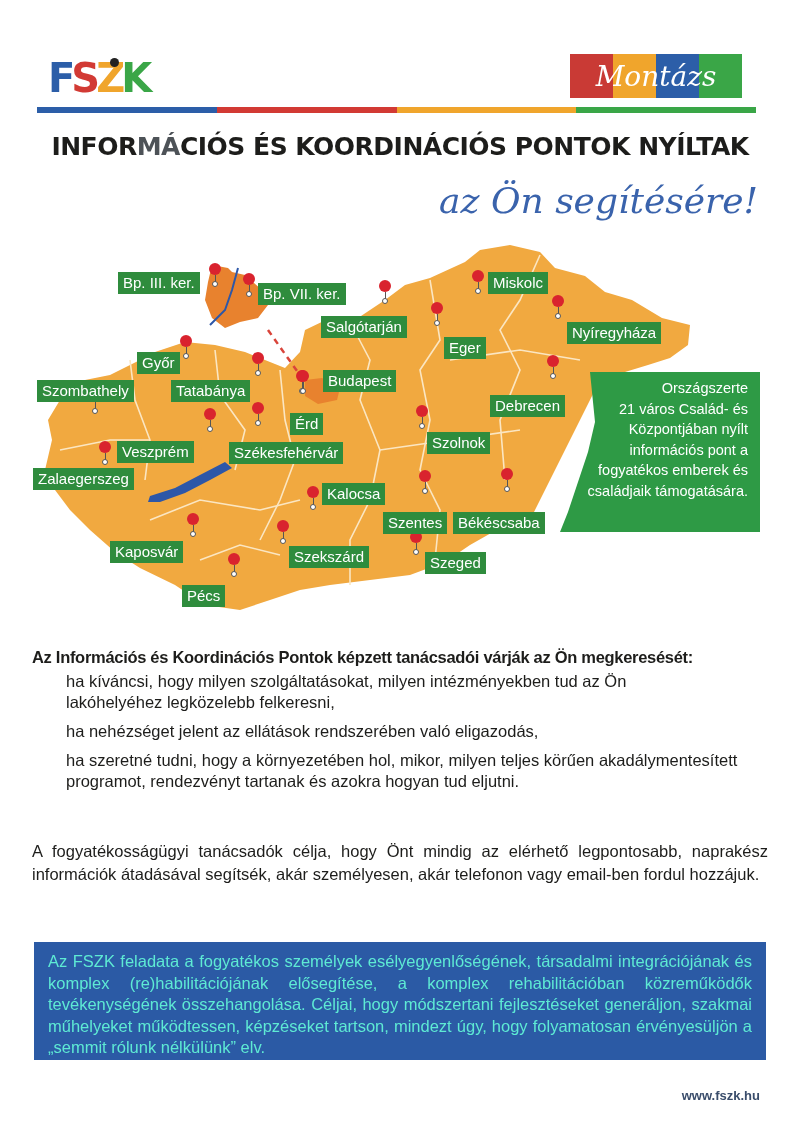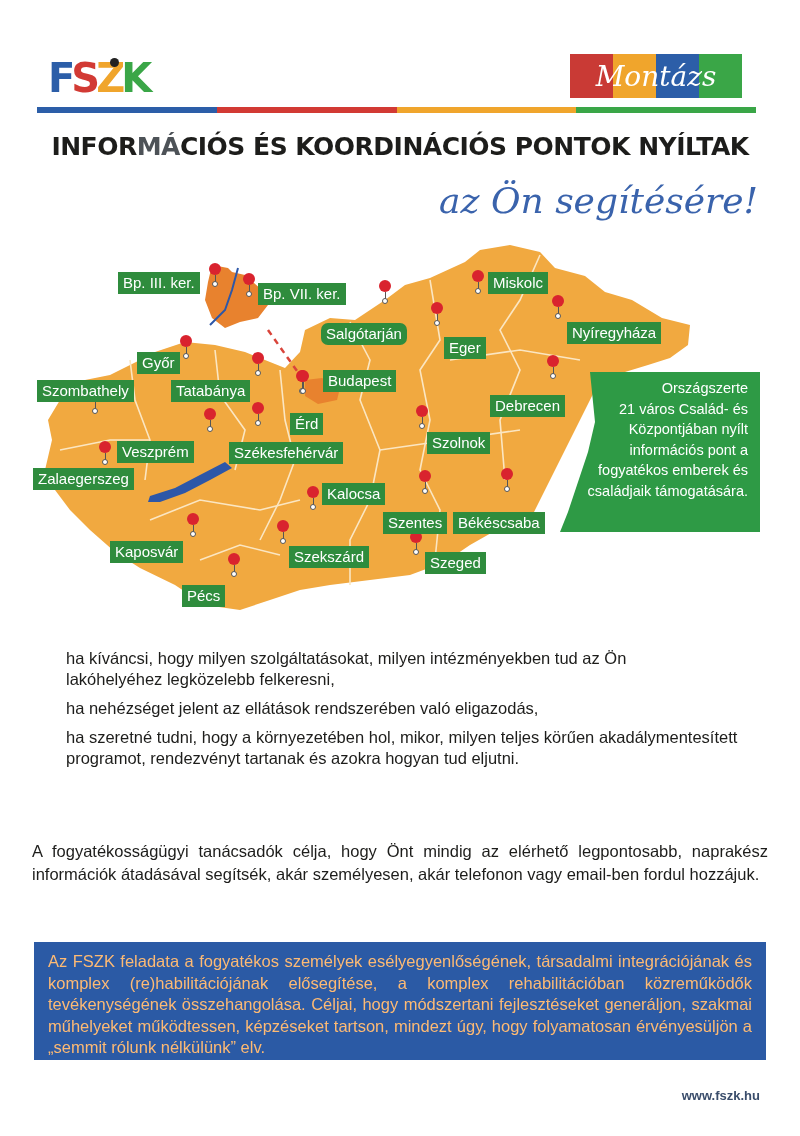--- a/index.html
+++ b/index.html
@@ -18,21 +18,21 @@
   .subtitle { position:absolute; right:42px; top:180px; font-family:"DejaVu Serif", serif; font-style:italic; font-size:36px; color:#3a63ac; }
   .map { position:absolute; left:0; top:230px; width:800px; height:400px; }
   .lbl { position:absolute; background:#2f8c3d; color:#fff; font-size:15px; padding:2px 5px; white-space:nowrap; line-height:18px; }
   .infobox { position:absolute; left:560px; top:372px; width:200px; height:160px; }
   .infobox .text { position:absolute; right:12px; top:6px; width:190px; text-align:right; color:#fff; font-size:14.5px; line-height:20.5px; }
   .section { position:absolute; left:32px; top:648px; width:740px; }
   .lead { font-weight:bold; font-size:16.5px; letter-spacing:-0.3px; margin-bottom:4px; }
   .item { margin-left:34px; font-size:16.5px; line-height:21px; margin-bottom:8px; }
   .para { position:absolute; left:32px; top:840px; width:736px; font-size:16.5px; line-height:22.5px; text-align:justify; }
   .bluebox { position:absolute; left:34px; top:942px; width:732px; height:118px; background:#2b5aa5; }
-  .bluebox p { margin:0; padding:9px 14px 0 14px; color:#fdba74; font-size:16.5px; line-height:21.5px; text-align:justify; }
+  .bluebox p { margin:0; padding:9px 14px 0 14px; color:#5eead4; font-size:16.5px; line-height:21.5px; text-align:justify; }
   .web { position:absolute; right:40px; top:1088px; font-weight:bold; font-size:13px; color:#3a4d6b; }
 </style>
 </head>
 <body>
 
 <div class="logo">
   <span class="f">F</span><span class="s">S</span><span class="z">Z</span><span class="k">K</span>
   <div class="dot"></div>
 </div>
 
@@ -196,21 +196,21 @@
     <div style="position: absolute; left: 228px; top: 553px; width: 12px; height: 22px;">
       <div style="width:12px;height:12px;border-radius:50%;background:#d9232e;"></div>
       <div style="width:1px;height:8px;background:#555;margin-left:5.5px"></div>
       <div style="width:4px;height:4px;border:1px solid #555;border-radius:50%;margin-left:3px;margin-top:-2px;background:#fff"></div>
     </div>
   </div>
 <div id="labels">
     <div class="lbl" style="left: 118px; top: 272px;">Bp. III. ker.</div>
     <div class="lbl" style="left: 258px; top: 283px;">Bp. VII. ker.</div>
     <div class="lbl" style="left: 488px; top: 272px;">Miskolc</div>
-    <div class="lbl" style="left: 321px; top: 323px; border-radius: 7px;">Salgótarján</div>
+    <div class="lbl" style="left: 321px; top: 316px;">Salgótarján</div>
     <div class="lbl" style="left: 444px; top: 337px;">Eger</div>
     <div class="lbl" style="left: 567px; top: 322px;">Nyíregyháza</div>
     <div class="lbl" style="left: 137px; top: 352px;">Győr</div>
     <div class="lbl" style="left: 323px; top: 370px;">Budapest</div>
     <div class="lbl" style="left: 37px; top: 380px;">Szombathely</div>
     <div class="lbl" style="left: 171px; top: 380px;">Tatabánya</div>
     <div class="lbl" style="left: 490px; top: 395px;">Debrecen</div>
     <div class="lbl" style="left: 290px; top: 413px;">Érd</div>
     <div class="lbl" style="left: 427px; top: 432px;">Szolnok</div>
     <div class="lbl" style="left: 117px; top: 441px;">Veszprém</div>
@@ -233,20 +233,21 @@
     <div>Országszerte</div>
     <div>21 város Család- és</div>
     <div>Központjában nyílt</div>
     <div>információs pont a</div>
     <div>fogyatékos emberek és</div>
     <div>családjaik támogatására.</div>
   </div>
 </div>
 
 <div class="section">
+  <div class="lead">Az Információs és Koordinációs Pontok képzett tanácsadói várják az Ön megkeresését:</div>
   <div class="item" style="width:640px">ha kíváncsi, hogy milyen szolgáltatásokat, milyen intézményekben tud az Ön lakóhelyéhez legközelebb felkeresni,</div>
   <div class="item">ha nehézséget jelent az ellátások rendszerében való eligazodás,</div>
   <div class="item" style="width:690px">ha szeretné tudni, hogy a környezetében hol, mikor, milyen teljes körűen akadálymentesített programot, rendezvényt tartanak és azokra hogyan tud eljutni.</div>
 </div>
 
 <div class="para">A fogyatékosságügyi tanácsadók célja, hogy Önt mindig az elérhető legpontosabb, naprakész információk átadásával segítsék, akár személyesen, akár telefonon vagy email-ben fordul hozzájuk.</div>
 
 <div class="bluebox">
   <p>Az FSZK feladata a fogyatékos személyek esélyegyenlőségének, társadalmi integrációjának és komplex (re)habilitációjának elősegítése, a komplex rehabilitációban közreműködők tevékenységének összehangolása. Céljai, hogy módszertani fejlesztéseket generáljon, szakmai műhelyeket működtessen, képzéseket tartson, mindezt úgy, hogy folyamatosan érvényesüljön a „semmit rólunk nélkülünk” elv.</p>
 </div>

